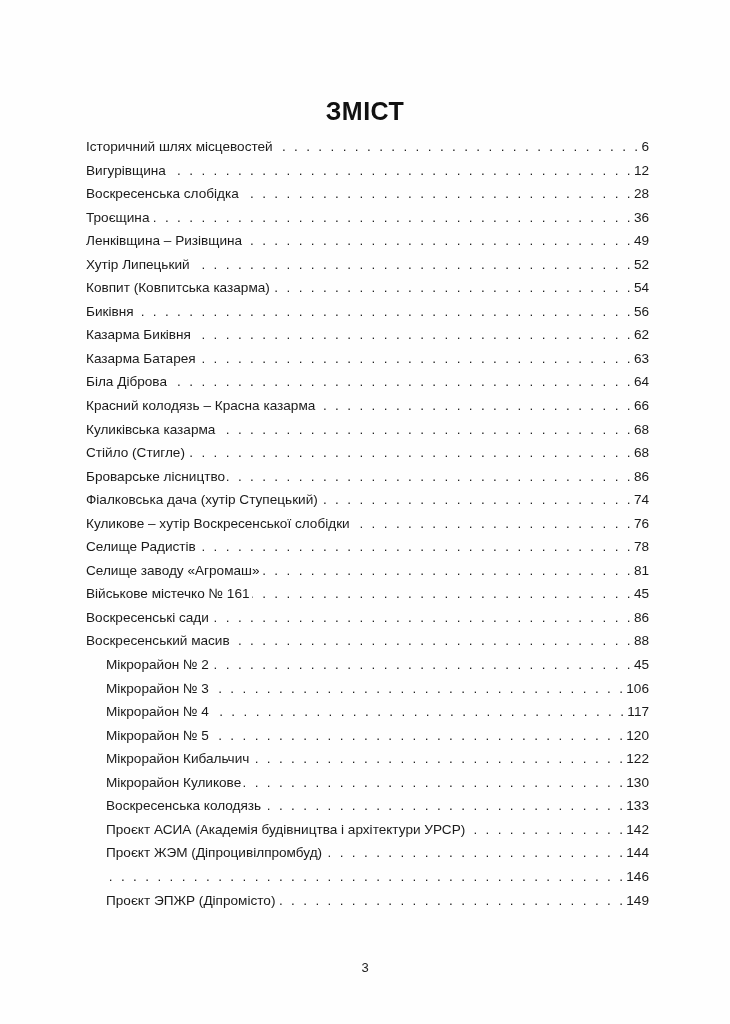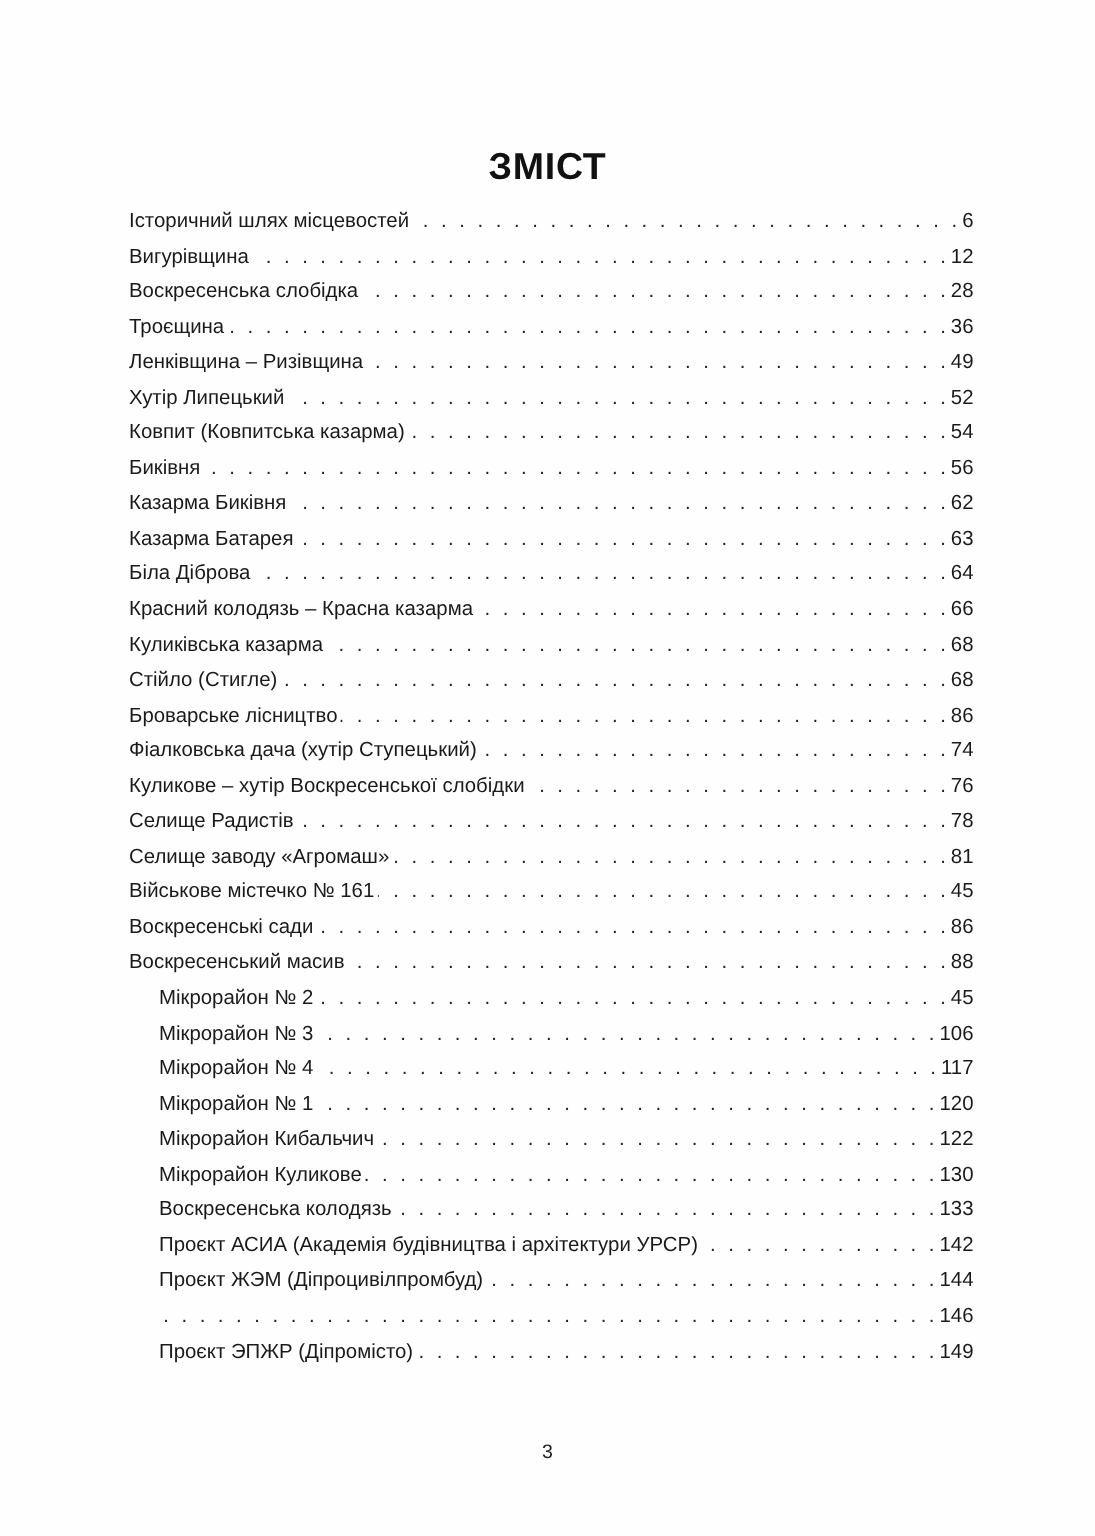--- a/index.html
+++ b/index.html
@@ -147,21 +147,21 @@
         <span class="toc-label">Мікрорайон № 3</span>
         <span class="toc-leader"></span>
         <span class="toc-page">106</span>
       </div>
       <div class="toc-row sub">
         <span class="toc-label">Мікрорайон № 4</span>
         <span class="toc-leader"></span>
         <span class="toc-page">117</span>
       </div>
       <div class="toc-row sub">
-        <span class="toc-label">Мікрорайон № 1</span>
+        <span class="toc-label">Мікрорайон № 5</span>
         <span class="toc-leader"></span>
         <span class="toc-page">120</span>
       </div>
       <div class="toc-row sub">
         <span class="toc-label">Мікрорайон Кибальчич</span>
         <span class="toc-leader"></span>
         <span class="toc-page">122</span>
       </div>
       <div class="toc-row sub">
         <span class="toc-label">Мікрорайон Куликове</span>

